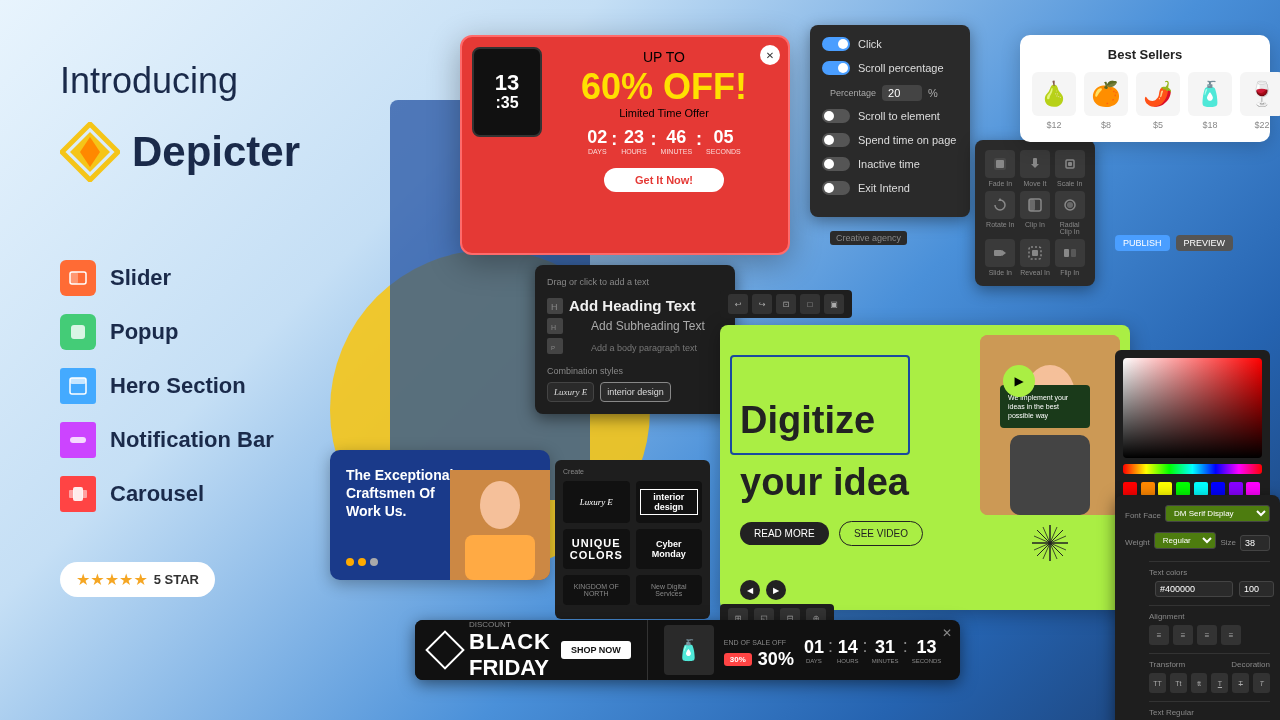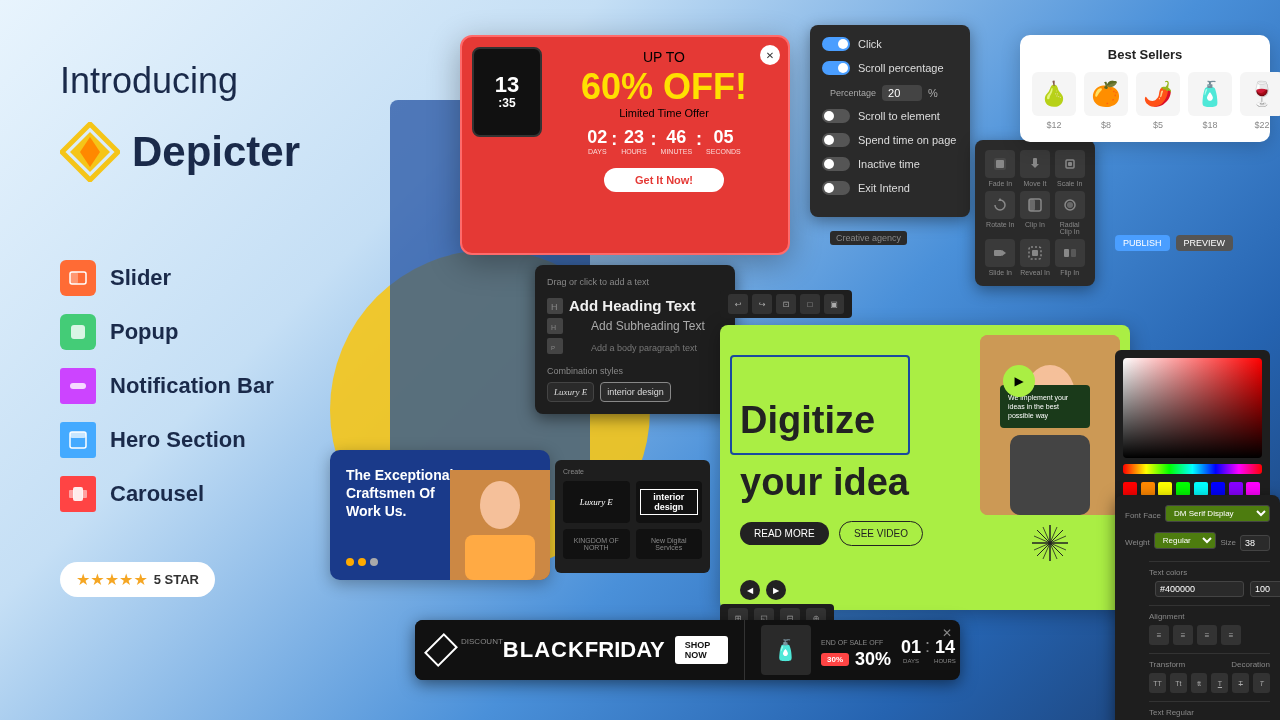--- a/index.html
+++ b/index.html
@@ -773,21 +773,21 @@
     .bf-diamond {
       width: 28px;
       height: 28px;
       background: transparent;
       border: 2px solid #fff;
       transform: rotate(45deg);
     }
 
     .bf-title-group {
       display: flex;
-      flex-direction: row;
+      flex-direction: column;
     }
 
     .bf-discount {
       font-size: 8px;
       color: #888;
       text-transform: uppercase;
     }
 
     .bf-title {
       font-size: 22px;
@@ -944,21 +944,21 @@
     }
 
     .watch-time {
       font-size: 22px;
       font-weight: 900;
       color: white;
       line-height: 1;
     }
 
     .watch-time-sub {
-      font-size: 12px;
+      font-size: 16px;
       font-weight: 700;
       color: white;
     }
 
     .creative-agency-label {
       position: absolute;
       top: 231px;
       left: 830px;
       font-size: 9px;
       color: #888;
@@ -1073,35 +1073,35 @@
     </li>
     <li class="feature-item">
       <div class="feature-icon icon-popup">
         <svg width="20" height="20" viewBox="0 0 20 20">
           <rect x="3" y="3" width="14" height="14" rx="3" fill="white" opacity="0.8"></rect>
         </svg>
       </div>
       <span>Popup</span>
     </li>
     <li class="feature-item">
-      <div class="feature-icon icon-notification">
-        <svg width="20" height="20" viewBox="0 0 20 20">
-          <rect x="2" y="7" width="16" height="6" rx="3" fill="white" opacity="0.8"></rect>
-        </svg>
-      </div>
-      <span>Notification Bar</span>
-    </li>
-    <li class="feature-item">
       <div class="feature-icon icon-hero">
         <svg width="20" height="20" viewBox="0 0 20 20">
           <rect x="2" y="2" width="16" height="16" rx="2" fill="none" stroke="white" stroke-width="1.5"></rect>
           <rect x="2" y="2" width="16" height="6" rx="2" fill="white" opacity="0.7"></rect>
         </svg>
       </div>
       <span>Hero Section</span>
+    </li>
+    <li class="feature-item">
+      <div class="feature-icon icon-notification">
+        <svg width="20" height="20" viewBox="0 0 20 20">
+          <rect x="2" y="7" width="16" height="6" rx="3" fill="white" opacity="0.8"></rect>
+        </svg>
+      </div>
+      <span>Notification Bar</span>
     </li>
     <li class="feature-item">
       <div class="feature-icon icon-carousel">
         <svg width="20" height="20" viewBox="0 0 20 20">
           <rect x="5" y="3" width="10" height="14" rx="2" fill="white" opacity="0.9"></rect>
           <rect x="1" y="6" width="5" height="8" rx="1" fill="white" opacity="0.5"></rect>
           <rect x="14" y="6" width="5" height="8" rx="1" fill="white" opacity="0.5"></rect>
         </svg>
       </div>
       <span>Carousel</span>
@@ -1449,21 +1449,21 @@
     <select class="font-select" style="width:70px;">
       <option>Regular</option>
     </select>
     <span class="prop-label">Size</span>
     <input type="text" class="prop-input" style="width: 30px;" value="38">
   </div>
   <div class="prop-section">
     <div class="prop-title">Text colors</div>
     <div style="display:flex;align-items:center;gap:6px;margin-bottom:6px;">
       <div style="width:16px;height:16px;background:#f5c518;border-radius:2px;"></div>
-      <input type="text" class="prop-input" style="width: 89px;" value="#400000">
+      <input type="text" class="prop-input" style="width: 78px;" value="#400000">
       <input type="text" class="prop-input" style="width: 35px;" value="100">
     </div>
   </div>
   <div class="prop-section">
     <div class="prop-title">Alignment</div>
     <div style="display:flex;gap:4px;">
       <div class="toolbar-btn">≡</div>
       <div class="toolbar-btn">≡</div>
       <div class="toolbar-btn">≡</div>
       <div class="toolbar-btn">≡</div>
@@ -1511,20 +1511,28 @@
   <div class="tpl-row">
     <div class="tpl-item">
       <span class="tpl-text-luxury">Luxury E</span>
     </div>
     <div class="tpl-item">
       <span class="tpl-text-interior">interior design</span>
     </div>
   </div>
   <div class="tpl-row">
     <div class="tpl-item">
+      <span class="tpl-text-unique">UNIQUE COLORS</span>
+    </div>
+    <div class="tpl-item">
+      <span class="tpl-text-cyber">Cyber Monday</span>
+    </div>
+  </div>
+  <div class="tpl-row">
+    <div class="tpl-item">
       <span class="tpl-text-kingdom">KINGDOM OF NORTH</span>
     </div>
     <div class="tpl-item">
       <span class="tpl-text-new-digital">New Digital Services</span>
     </div>
   </div>
 </div>
 
 <div class="black-friday-bar">
   <div class="bf-left">

